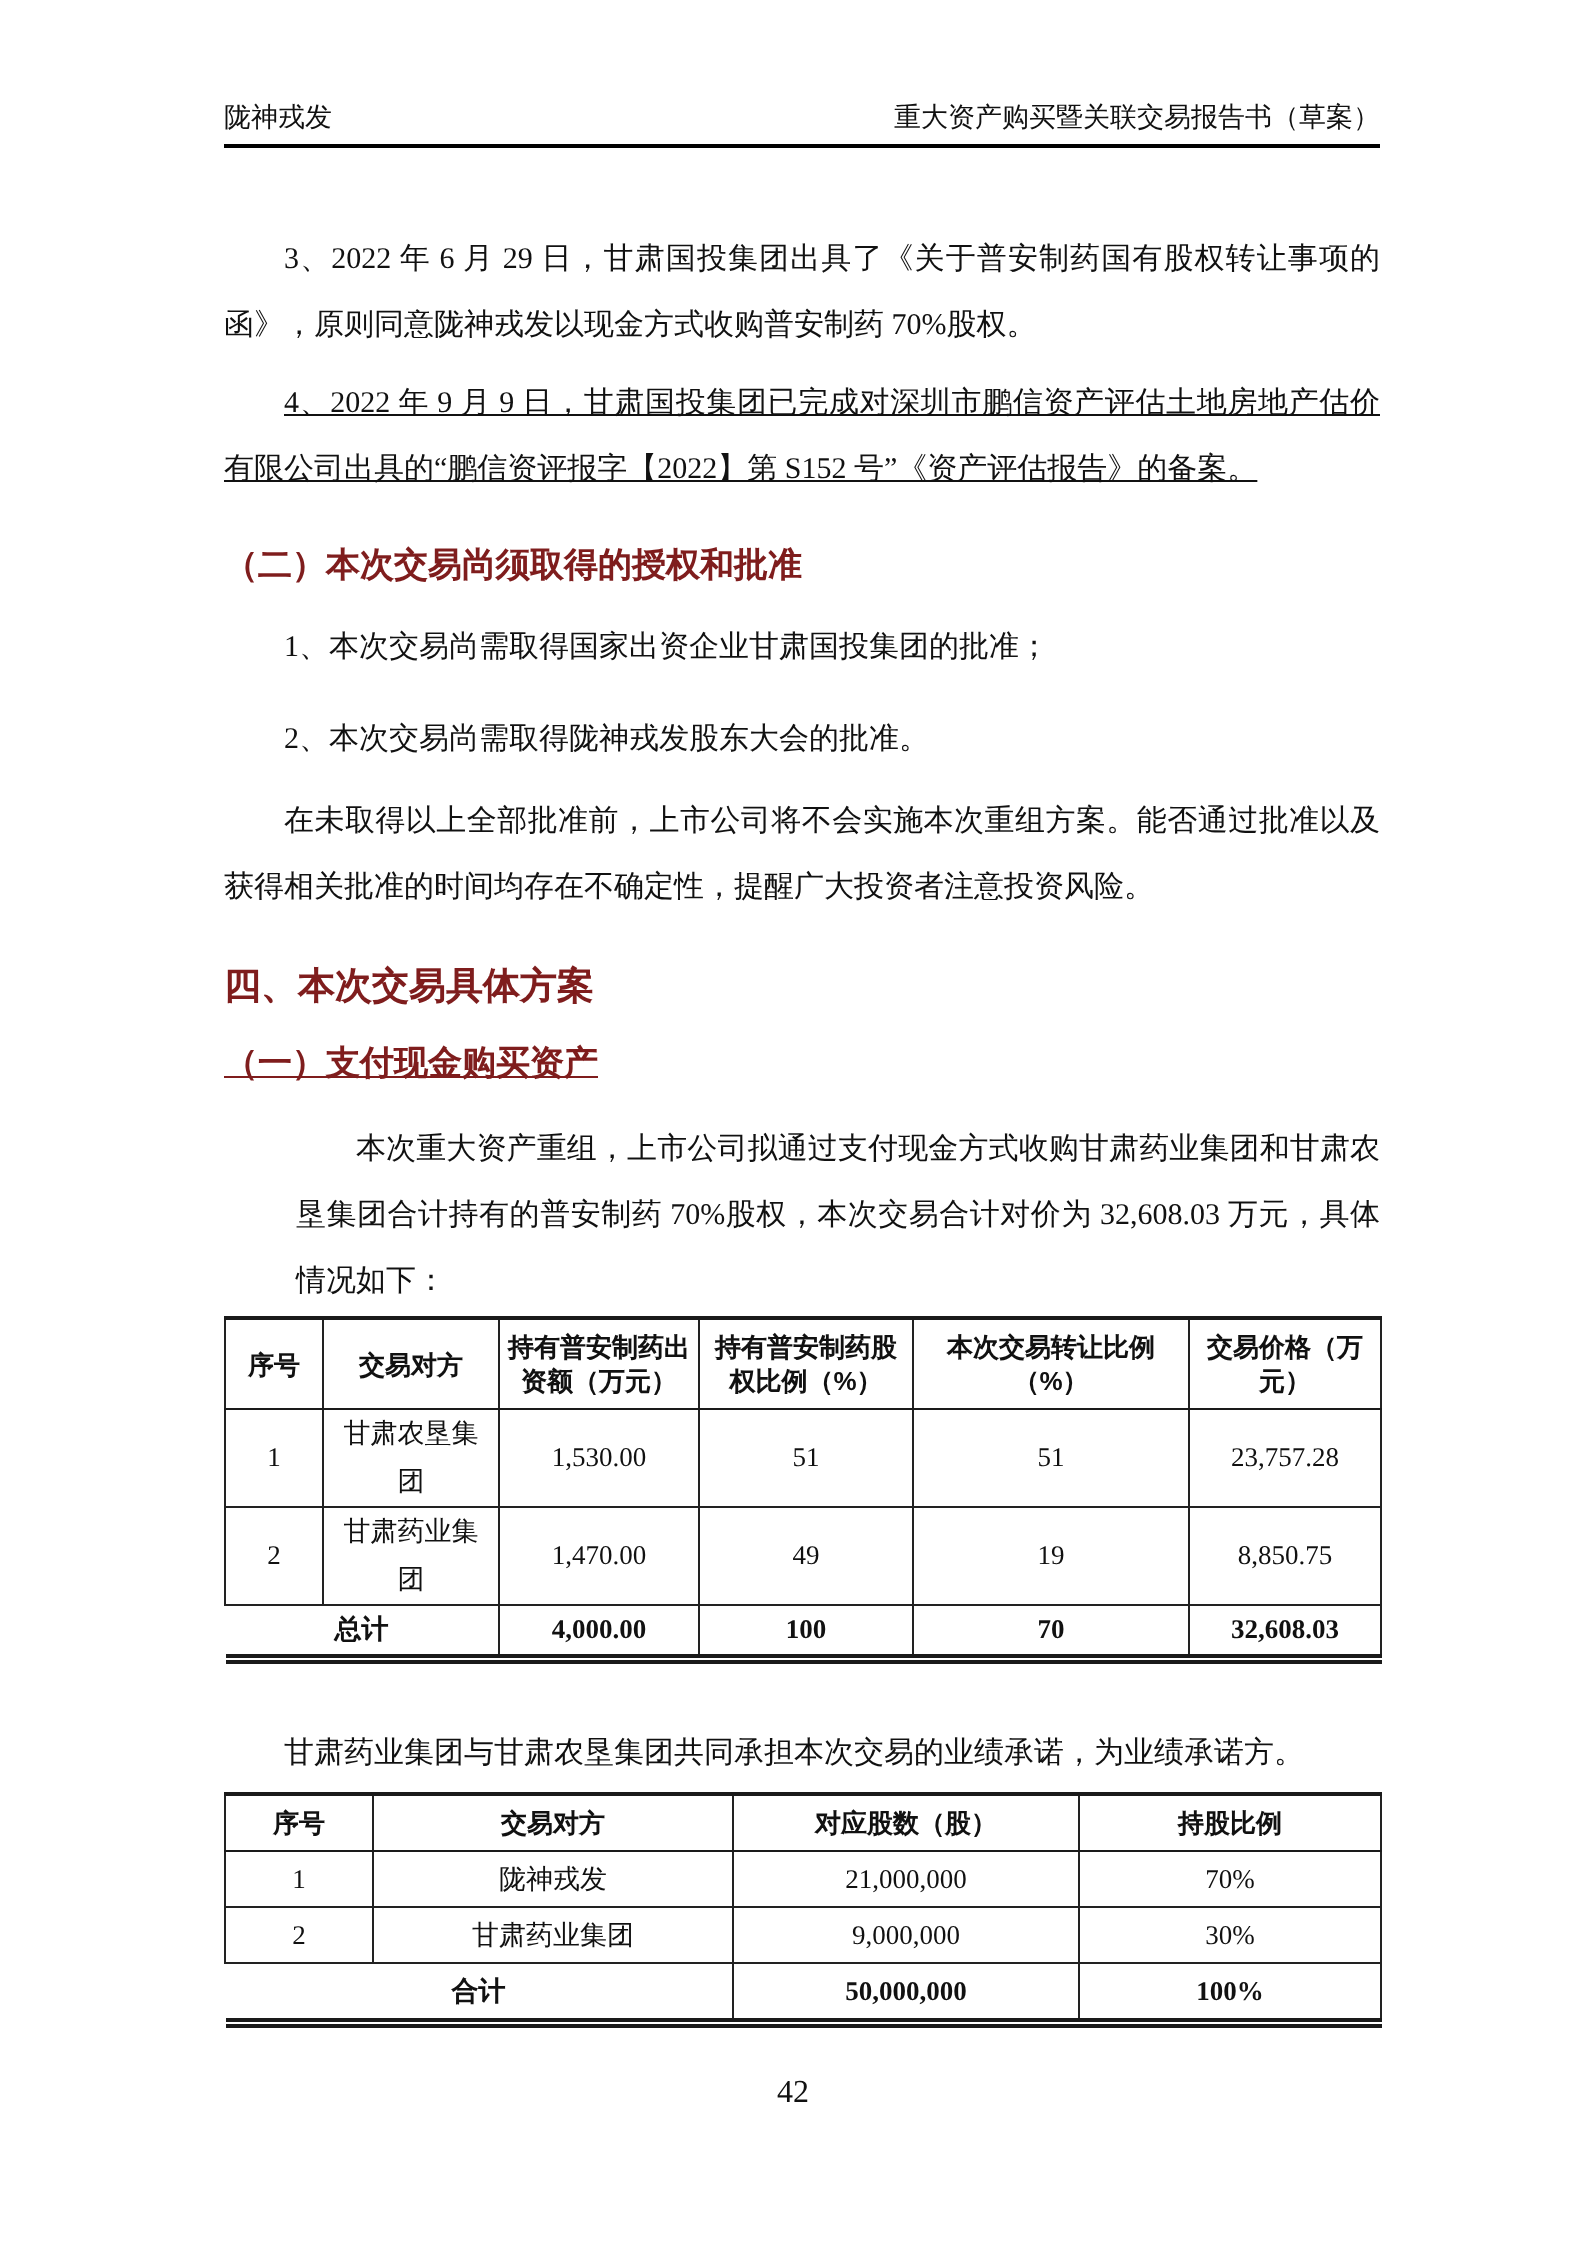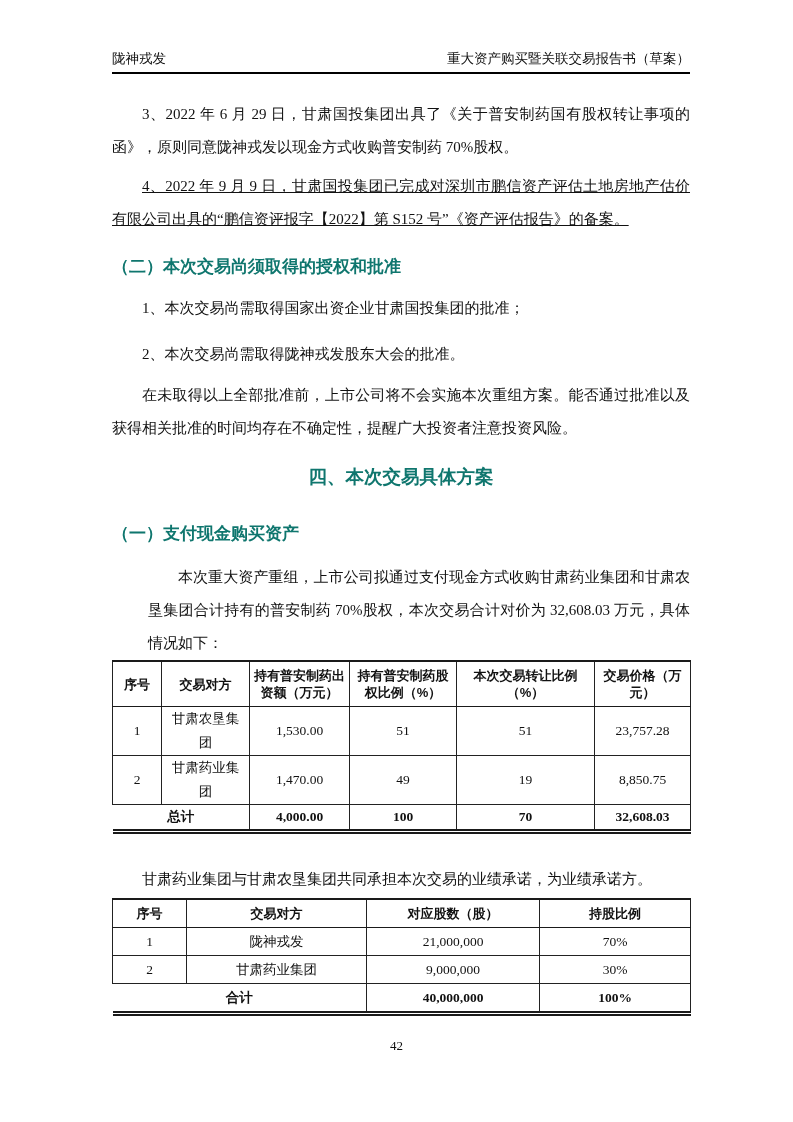--- a/index.html
+++ b/index.html
@@ -19,35 +19,35 @@
     display:flex;
     justify-content:space-between;
     align-items:flex-end;
     font-size:13.5px;
     line-height:18px;
     padding-bottom:4px;
     border-bottom:2px solid #000000;
   }
   .content {
     position:absolute;
-    left:112px; top:0;
+    left:112px; top:16px;
     width:578px;
   }
   p.body {
     text-align:justify;
     text-indent:2em;
     line-height:33px;
   }
   h2 {
     font-family:"Liberation Sans","DejaVu Sans",sans-serif;
     font-weight:bold;
-    color:#0f766e;
+    color:#7f1d1d;
   }
   h2.sub  { font-size:17px;  line-height:26px; }
-  h2.chap { font-size:18.5px; line-height:28px;text-align:center; }
+  h2.chap { font-size:18.5px; line-height:28px; }
   
   table {
     border-collapse:collapse;
     table-layout:fixed;
     width:578px;
     border-top:2.5px solid #1a1a1a;
     border-bottom:5px double #1a1a1a;
   }
   th {
     font-family:"Liberation Sans","DejaVu Sans",sans-serif;
@@ -77,31 +77,31 @@
   }
   tr.total td.merged {
     border-left:none;
     font-family:"Liberation Sans","DejaVu Sans",sans-serif;
   }
   .page-footer {
     position:absolute;
     left:0; top:1038px;
     width:793px;
     text-align:center;
-    font-size:13px;
+    font-size:16px;
   }
   
   .m-p3    { margin-top:98px; }
   .m-p4    { margin-top:6px;text-decoration:underline;  }
   .m-h2    { margin-top:18px; }
   .m-i1    { margin-top:12px; }
   .m-i2    { margin-top:13px; }
   .m-note  { margin-top:8px;  }
   .m-chap  { margin-top:18px; }
-  .m-sub2  { margin-top:30px; }
+  .m-sub2  { margin-top:12px;text-decoration:underline; }
   .m-intro { margin-top:14px;margin-left:36px; }
   .m-note1 { margin-top:29px; }
   .m-note2 { margin-top:6px;  }
   .m-t2    { margin-top:2px;  }
 </style>
 </head>
 <body>
 
 <header class="page-header">
   <span>陇神戎发</span>
@@ -189,21 +189,21 @@
       <td class="r">70%</td>
     </tr>
     <tr>
       <td>2</td>
       <td>甘肃药业集团</td>
       <td class="r">9,000,000</td>
       <td class="r">30%</td>
     </tr>
     <tr class="total">
       <td class="merged" colspan="2">合计</td>
-      <td class="r">40,000,000</td>
+      <td class="r">50,000,000</td>
       <td class="r">100%</td>
     </tr>
   </tbody>
     </table>
 
 </main>
 
 <footer class="page-footer">
   <span>42</span>
 </footer>

